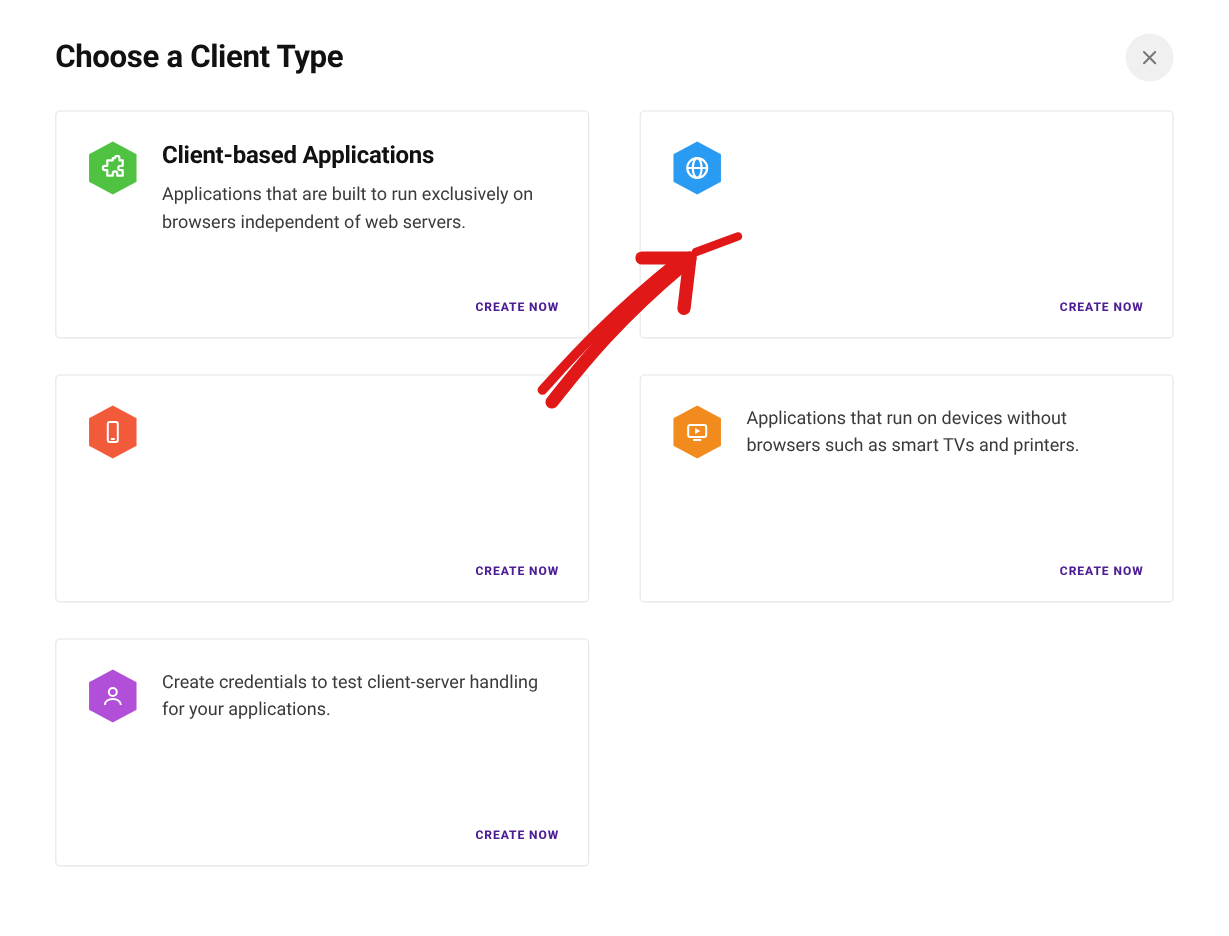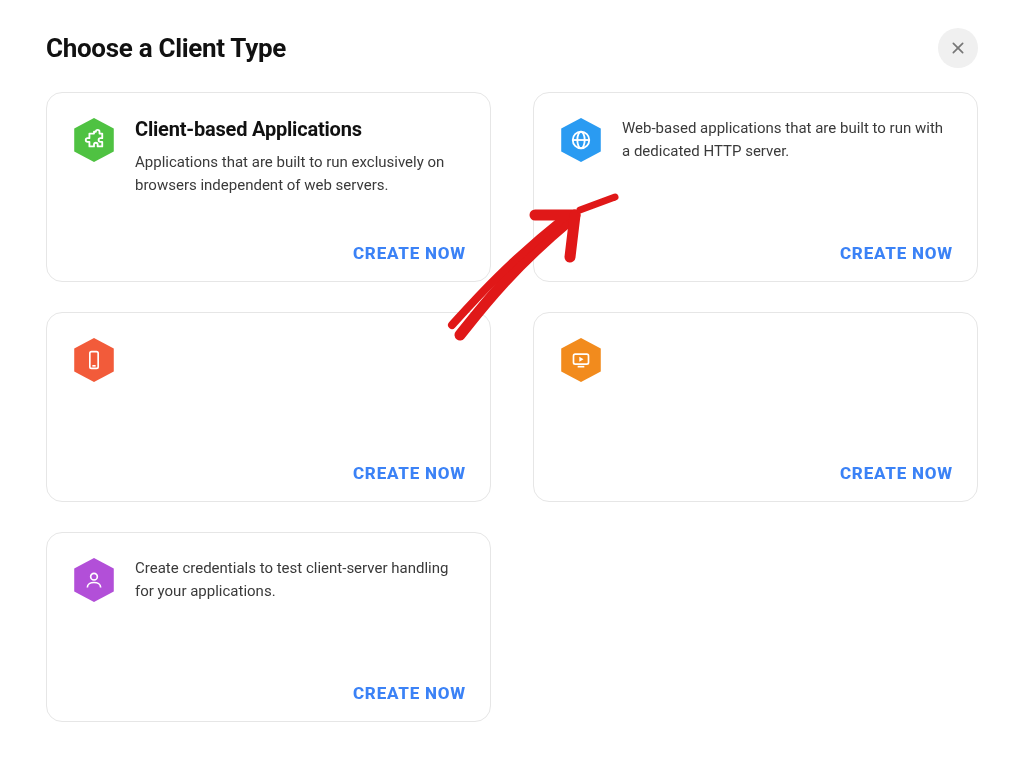--- a/index.html
+++ b/index.html
@@ -38,21 +38,21 @@
     border: none;
   }
   .close-btn svg { width: 16px; height: 16px; stroke: #777; }
   .grid {
     display: grid;
     grid-template-columns: 1fr 1fr;
     gap: 30px 42px;
   }
   .card {
     border: 1px solid #e6e6e6;
-    border-radius: 16px;
+    border-radius: 4px;
     padding: 24px 24px 18px 24px;
     display: flex;
     flex-direction: column;
     background: #fff;
     min-height: 190px;
   }
   .card-body {
     display: flex;
     gap: 18px;
   }
@@ -84,27 +84,27 @@
     font-size: 15px;
     line-height: 1.55;
     color: #3a3a3a;
   }
   .card-footer {
     margin-top: auto;
     text-align: right;
     padding-top: 14px;
   }
   .create-btn {
-    font-size: 17px;
+    font-size: 10px;
     font-weight: 800;
     letter-spacing: 0.8px;
     background: none;
     border: none;
     cursor: pointer;
-    color: #3b82f6;
+    color: #4c1d95;
     font-family: inherit;
   }
   .arrow-annotation {
     position: absolute;
     left: 440px;
     top: 175px;
     pointer-events: none;
   }
 </style>
 </head>
@@ -148,21 +148,20 @@
         <svg class="hex" width="46" height="46" viewBox="0 0 100 100">
             <polygon points="50,2 93,25 93,75 50,98 7,75 7,25" fill="#2a9bf2"></polygon>
           </svg>
         <svg class="inner-icon" width="22" height="22" viewBox="0 0 24 24" fill="none" stroke="#fff" stroke-width="2">
           <circle cx="12" cy="12" r="9"></circle>
           <ellipse cx="12" cy="12" rx="4" ry="9"></ellipse>
           <line x1="3" y1="12" x2="21" y2="12"></line>
         </svg>
       </div>
       <div class="card-text">
-        <div class="card-desc">Web-based applications that are built to run with a dedicated HTTP server.</div>
       </div>
     </div>
     <div class="card-footer">
       <button class="create-btn">CREATE NOW</button>
     </div>
   </div>
 
   <div class="card">
     <div class="card-body">
       <div class="hexicon">
@@ -186,20 +185,21 @@
         <svg class="hex" width="46" height="46" viewBox="0 0 100 100">
             <polygon points="50,2 93,25 93,75 50,98 7,75 7,25" fill="#f28b1d"></polygon>
           </svg>
         <svg class="inner-icon" width="20" height="20" viewBox="0 0 24 24" fill="none" stroke="#fff" stroke-width="2">
           <rect x="3" y="5" width="18" height="12" rx="2"></rect>
           <polygon points="10,8 10,14 15,11" fill="#fff" stroke="none"></polygon>
           <line x1="8" y1="20" x2="16" y2="20"></line>
         </svg>
       </div>
       <div class="card-text">
+        <div class="card-desc">Applications that run on devices without browsers such as smart TVs and printers.</div>
       </div>
     </div>
     <div class="card-footer">
       <button class="create-btn">CREATE NOW</button>
     </div>
   </div>
 
   <div class="card">
     <div class="card-body">
       <div class="hexicon">

